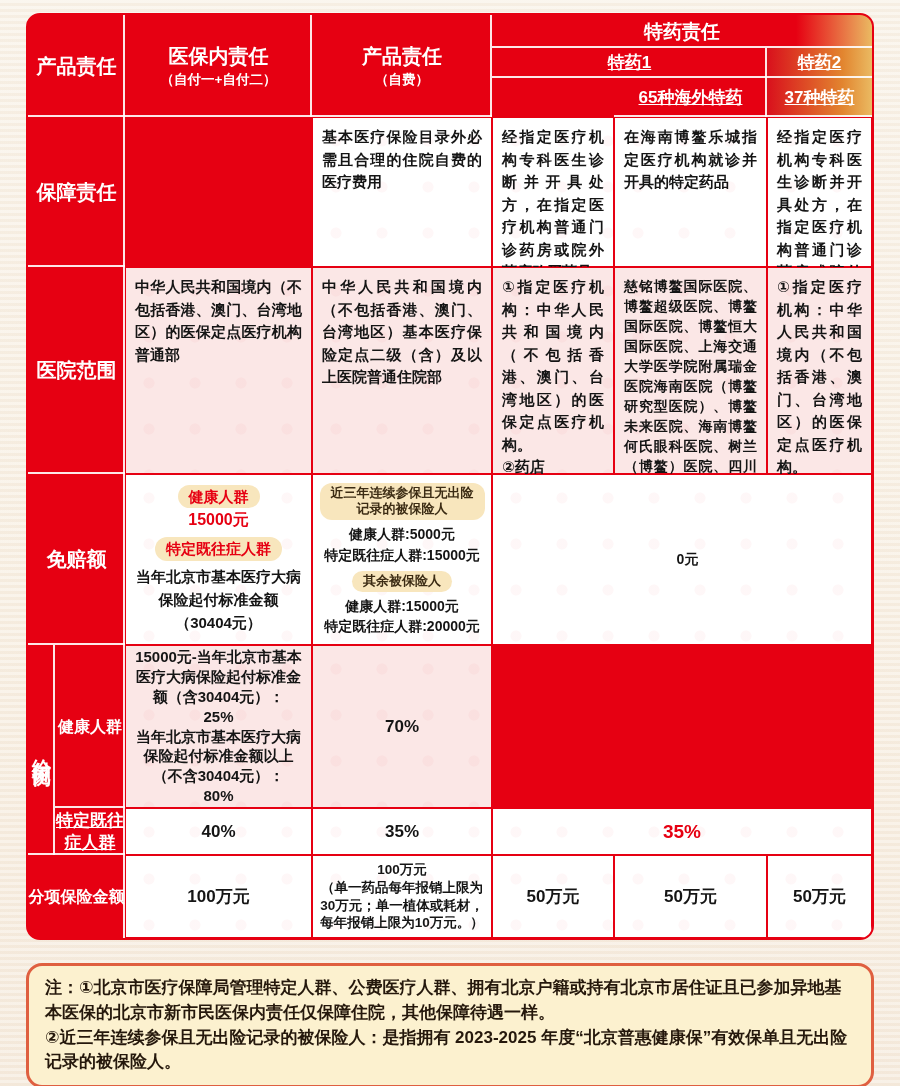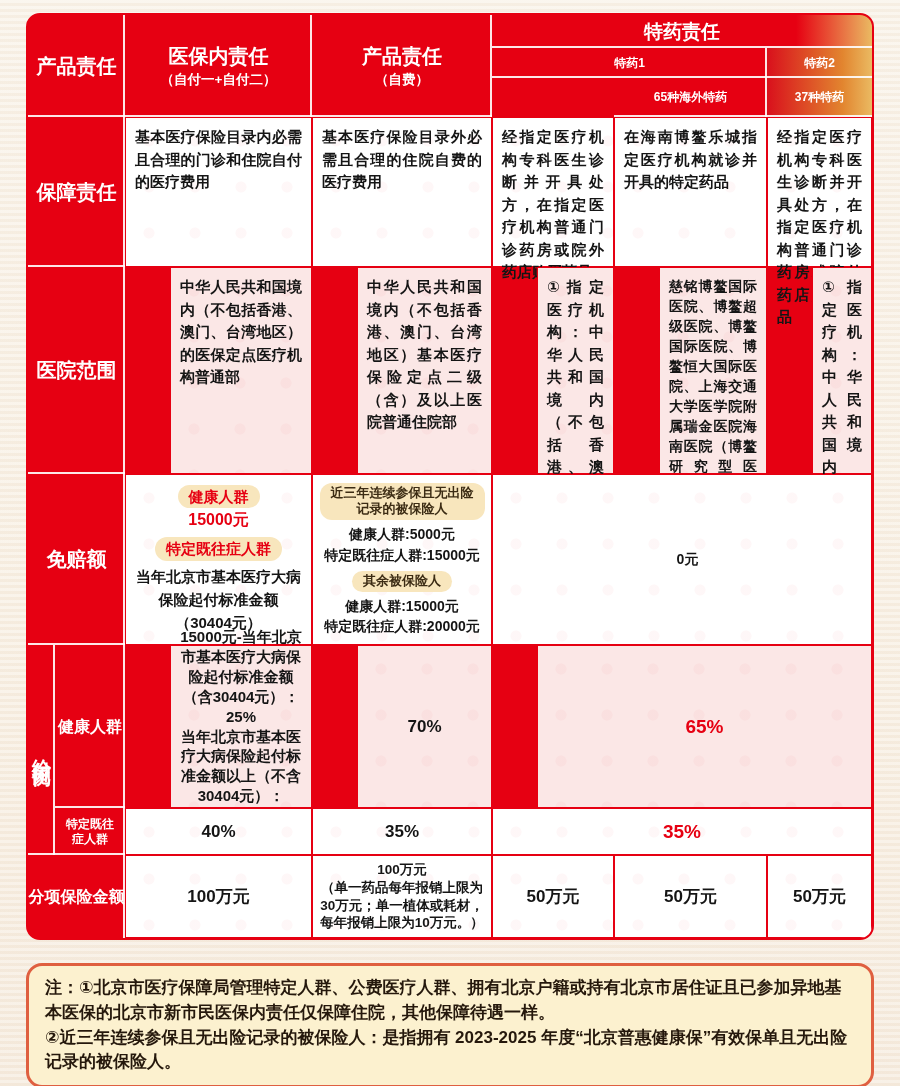--- a/index.html
+++ b/index.html
@@ -14,26 +14,26 @@
     display:grid;grid-template-columns:27px 70px 187px 180px 122px 153px 1fr;
     grid-template-rows:33px 30px 39px 150px 207px 171px 163px 47px 1fr;
     background:#e60012;border:2px solid #e60012;border-radius:14px;overflow:hidden;}
   .rc{background:#e60012;color:#fff;font-weight:bold;display:flex;flex-direction:column;
     align-items:center;justify-content:center;text-align:center;line-height:1.25;
     box-shadow:inset -2px 0 0 rgba(255,255,255,.9),inset 0 -2px 0 rgba(255,255,255,.9);}
   .rc.no-r{box-shadow:inset 0 -2px 0 rgba(255,255,255,.9);}
   .rc.no-b{box-shadow:inset -2px 0 0 rgba(255,255,255,.9);}
   .rc.grad{background:linear-gradient(90deg,#d9101c 0%,#e2852f 72%,#eaba62 100%);}
   .rc.grad-tail{background:linear-gradient(90deg,#e60012 0%,#e60012 80%,#eaba62 100%);}
-  .fs20{font-size:20px;}.fs19{font-size:19px;}.fs16{font-size:16px;}.fs15{font-size:12px;}
+  .fs20{font-size:20px;}.fs19{font-size:19px;}.fs16{font-size:16px;}.fs15{font-size:17px;text-decoration:underline;}
   .sub{font-size:13.5px;font-weight:bold;margin-top:3px;}
   .cc{background-color:#fff;border:1.5px solid #e60012;color:#151515;box-sizing:border-box;
     padding:8px 9px;font-size:15px;font-weight:bold;display:flex;flex-direction:column;
     background-image:radial-gradient(rgba(230,0,18,.03) 5px,transparent 6px);background-size:46px 46px;}
-  .cc.pink{background-color:#fbe7e6;margin-left:45px;}
+  .cc.pink{background-color:#fbe7e6;}
   .cc.top{justify-content:flex-start;}
   .cc.mid{justify-content:center;align-items:center;text-align:center;}
   .jt{text-align:justify;line-height:1.5;}
   .pre{white-space:pre-line;}
   .hsp{font-size:14px;line-height:1.43;}
   .vert{writing-mode:vertical-rl;text-orientation:upright;letter-spacing:3px;font-size:19px;}
   .pill{display:inline-block;background:#f8e6bd;border-radius:12px;padding:2px 11px;
     font-weight:bold;font-size:15px;line-height:1.3;}
   .pill.red-t{color:#e60012;}
   .pill.dark-t{color:#3c2c14;font-size:13px;}
@@ -81,23 +81,20 @@
     <div class="rc fs15" style="grid-area:3/6/4/7">
       <span>65种海外特药</span>
     </div>
     <div class="rc grad fs15 no-r" style="grid-area:3/7/4/8">
       <span>37种特药</span>
     </div>
 
     <div class="rc fs20" style="grid-area:4/1/5/3">
       <span>保障责任</span>
     </div>
-    <div class="cc top jt" style="grid-area:4/3/5/4">
-      <span>基本医疗保险目录内必需且合理的门诊和住院自付的医疗费用</span>
-    </div>
     <div class="cc top jt" style="grid-area:4/4/5/5">
       <span>基本医疗保险目录外必需且合理的住院自费的医疗费用</span>
     </div>
     <div class="cc top jt" style="grid-area:4/5/5/6">
       <span>经指定医疗机构专科医生诊断并开具处方，在指定医疗机构普通门诊药房或院外药店购买药品</span>
     </div>
     <div class="cc top jt" style="grid-area:4/6/5/7">
       <span>在海南博鳌乐城指定医疗机构就诊并开具的特定药品</span>
     </div>
     <div class="cc top jt" style="grid-area:4/7/5/8">
@@ -159,23 +156,20 @@
     </div>
     <div class="cc pink mid payin pre" style="grid-area:7/3/8/4;padding:4px 7px">
       <span class="pre">15000元-当年北京市基本医疗大病保险起付标准金额（含30404元）：
 25%
 当年北京市基本医疗大病保险起付标准金额以上（不含30404元）：
 80%</span>
     </div>
     <div class="cc pink mid pct" style="grid-area:7/4/8/5">
       <span>70%</span>
     </div>
-    <div class="cc pink mid pct-red" style="grid-area:7/5/8/8">
-      <span>65%</span>
-    </div>
     <div class="rc fs15 pre" style="grid-area:8/2/9/3">
       <span class="pre">特定既往
 症人群</span>
     </div>
     <div class="cc mid pct" style="grid-area:8/3/9/4">
       <span>40%</span>
     </div>
     <div class="cc mid pct" style="grid-area:8/4/9/5">
       <span>35%</span>
     </div>

